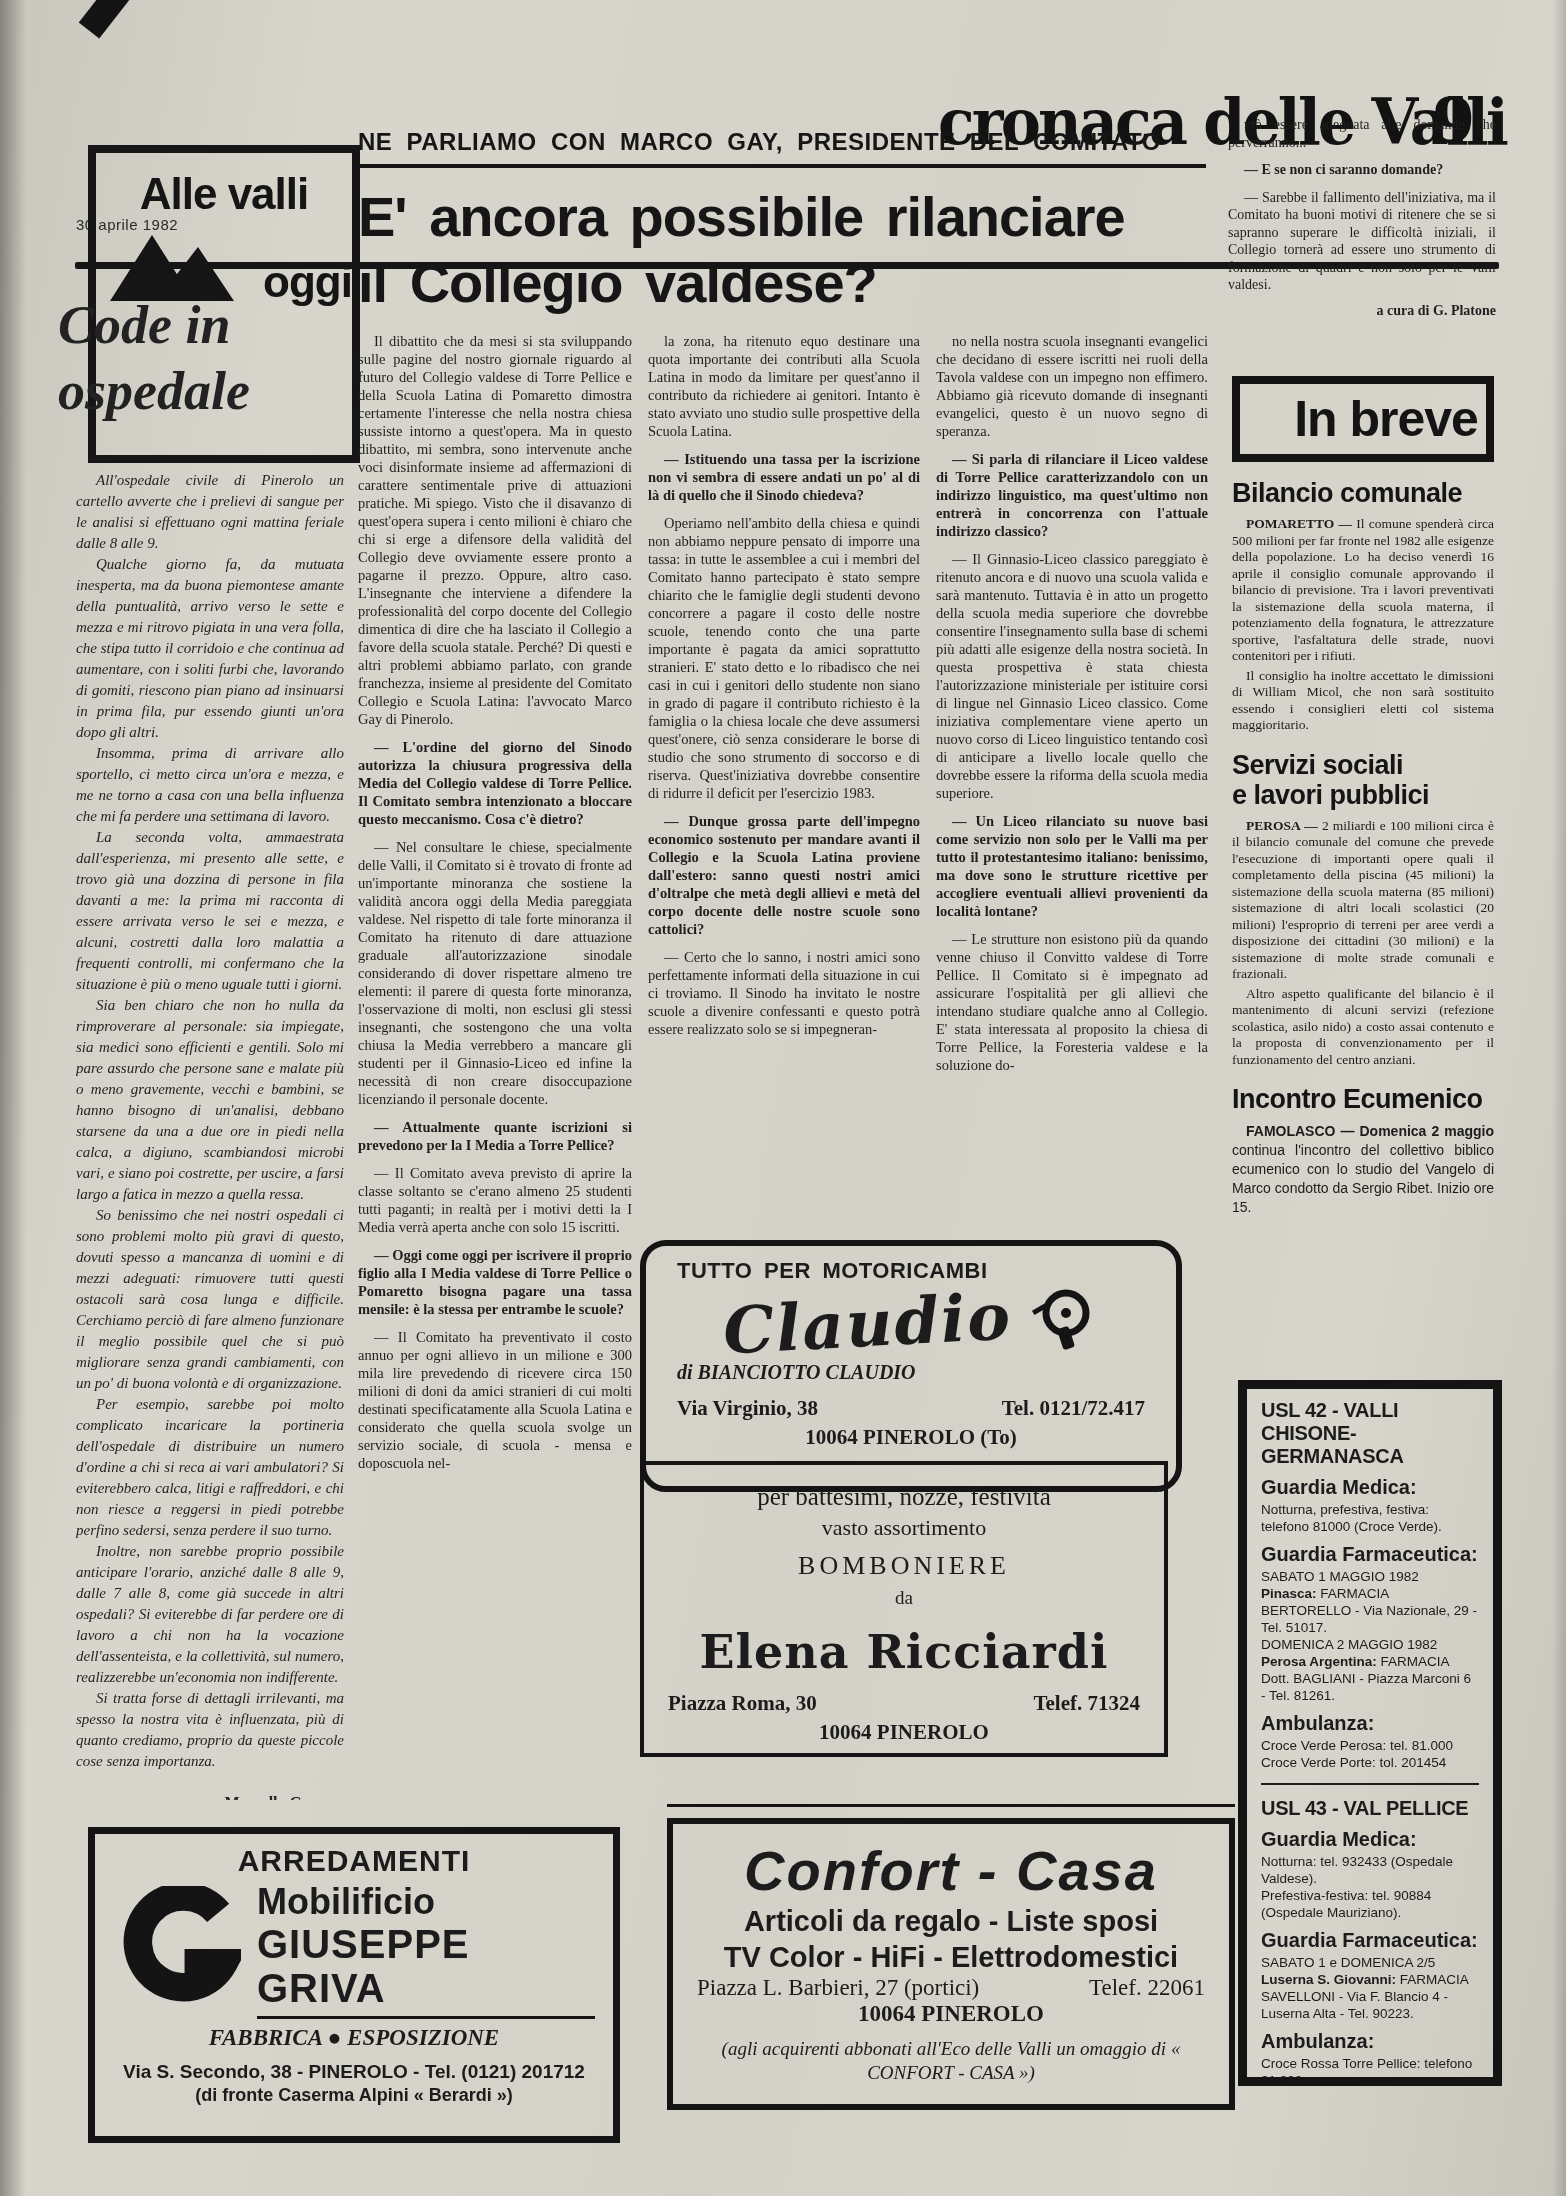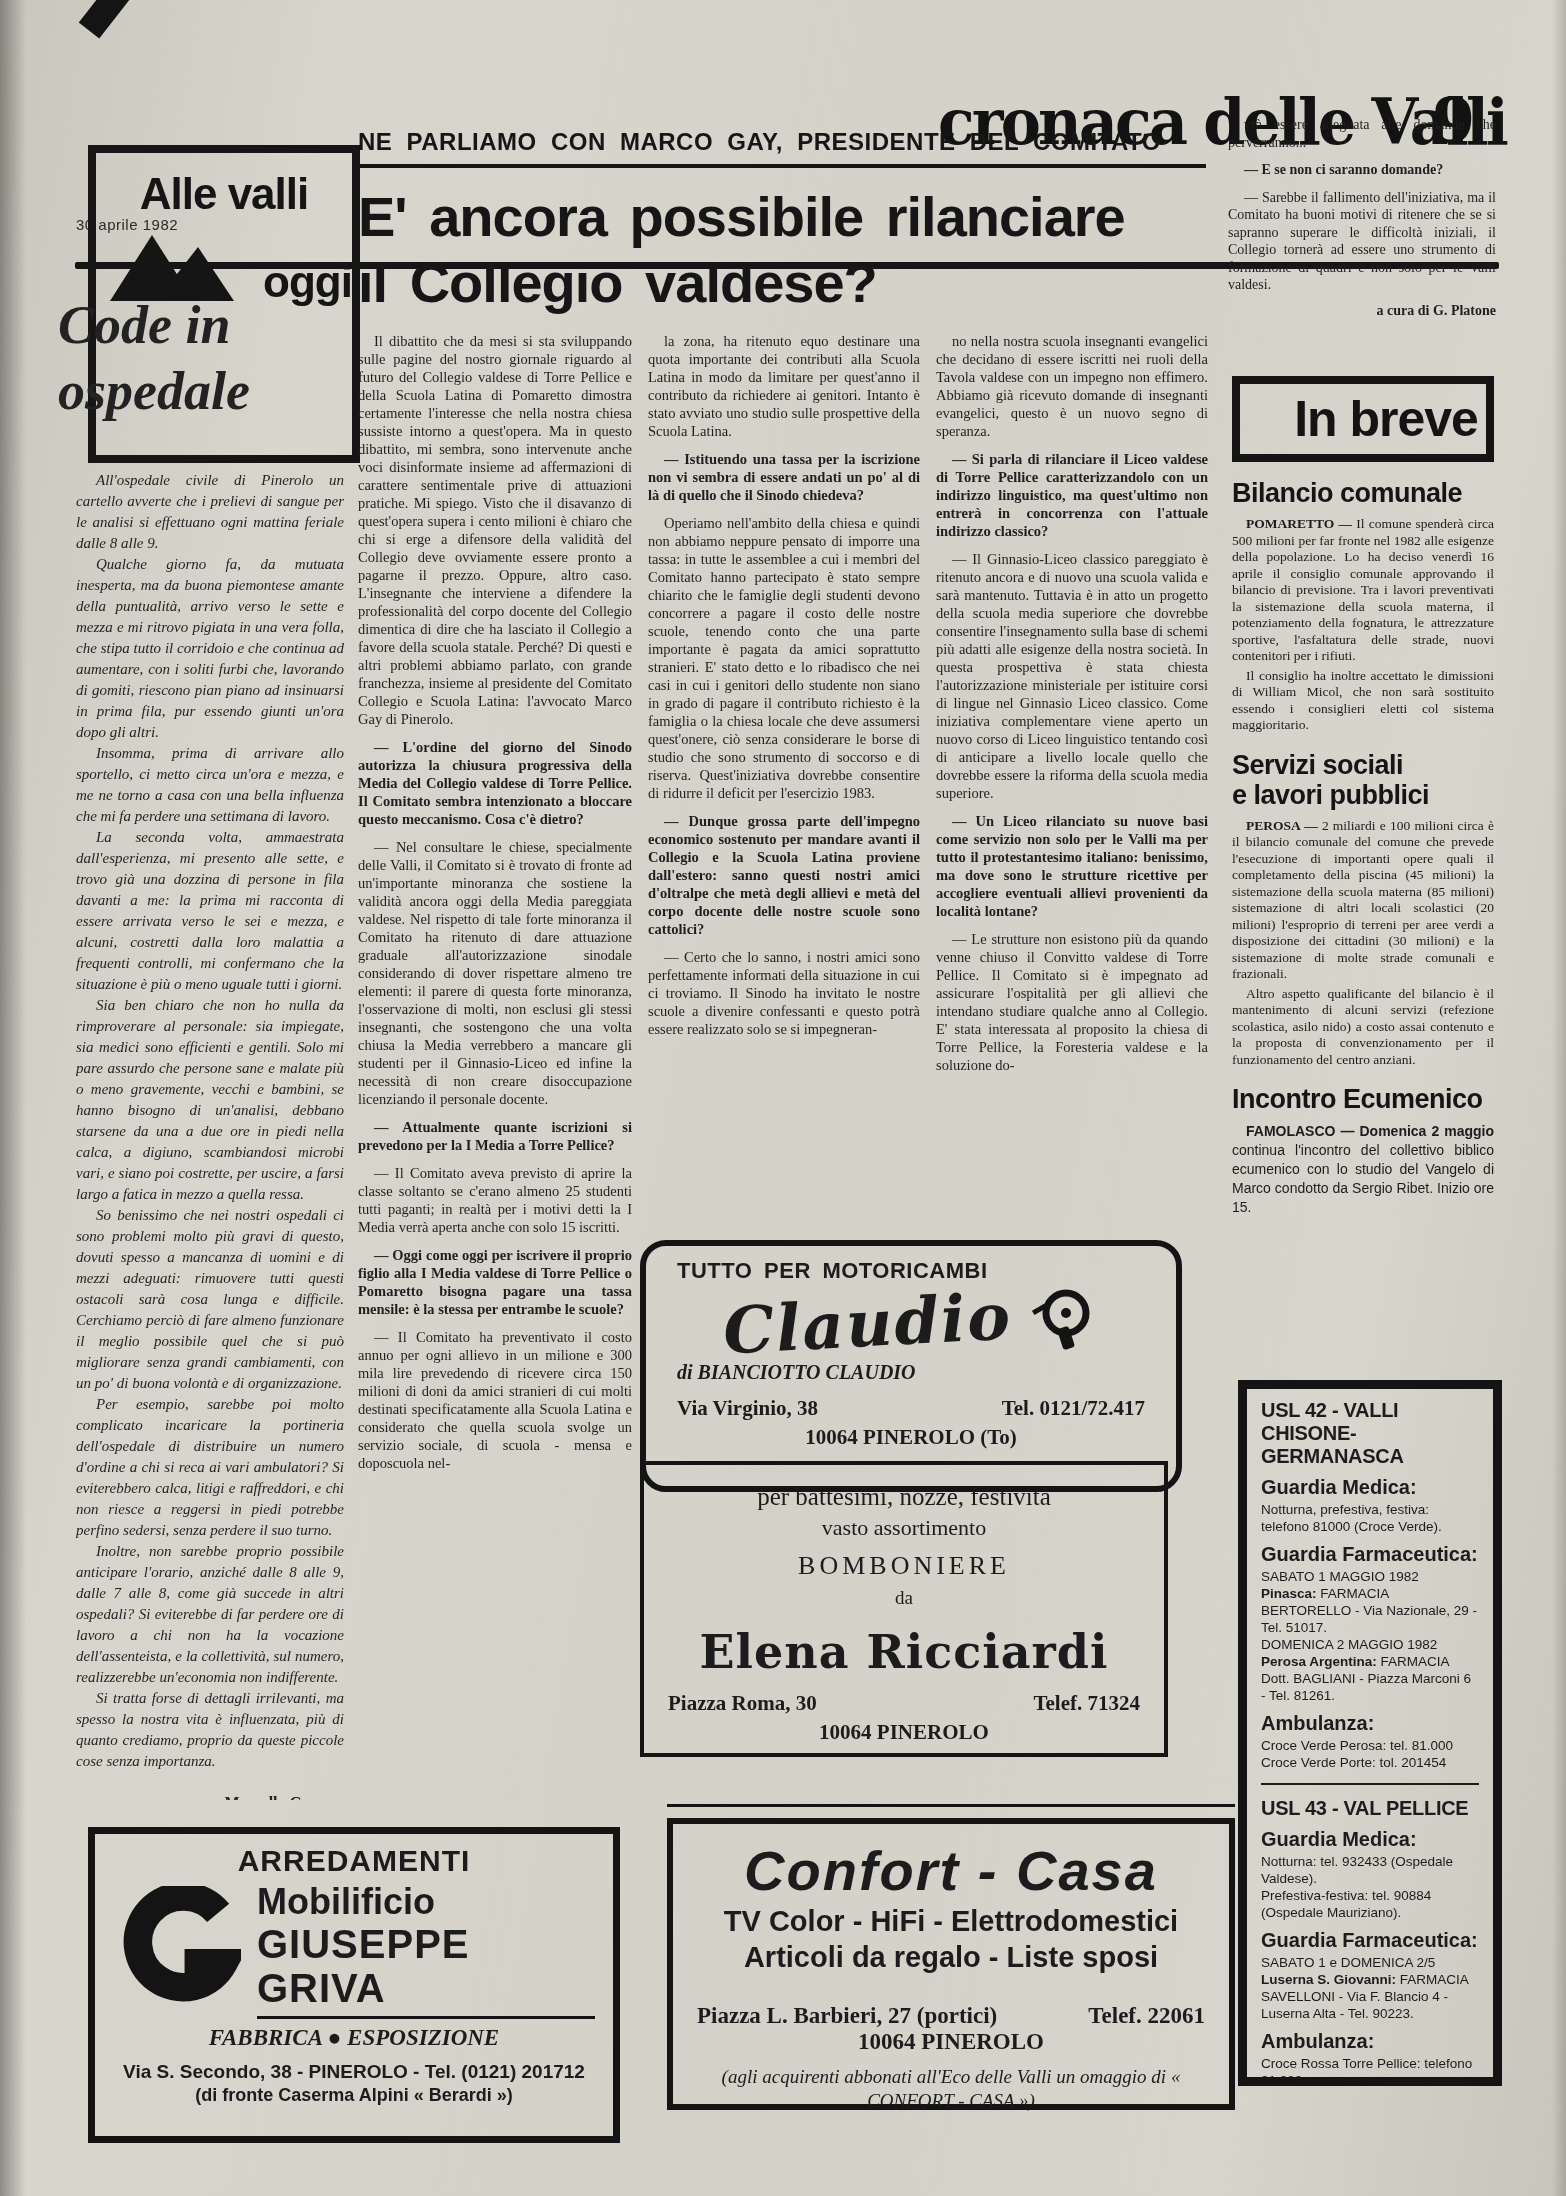--- a/index.html
+++ b/index.html
@@ -93,21 +93,21 @@
   .griva-l2{font:bold 40px/44px "Liberation Sans",sans-serif;letter-spacing:1px;border-bottom:3px solid #141414;
     padding-bottom:6px;}
   .griva-fab{text-align:center;font-style:italic;font-weight:bold;font-size:23px;margin-top:6px;}
   .griva-addr{text-align:center;font:bold 19px "Liberation Sans",sans-serif;margin-top:10px;}
   .griva-note{text-align:center;font:bold 18px "Liberation Sans",sans-serif;margin-top:2px;}
   .confort-rule{left:667px;top:1804px;width:568px;height:3px;background:#141414;}
   .ad-confort{left:667px;top:1818px;width:508px;height:252px;padding:14px 24px;}
   .confort-name{text-align:center;font-family:"Liberation Sans",sans-serif;font-style:italic;font-weight:bold;
     font-size:56px;letter-spacing:2px;}
   .confort-l{text-align:center;font:bold 29px/36px "Liberation Sans",sans-serif;}
-  .confort-row{display:flex;justify-content:space-between;font-weight:bold;font-size:23px;margin-top:28px;}
+  .confort-row{display:flex;justify-content:space-between;font-weight:normal;font-size:23px;margin-top:0;}
   .confort-city{text-align:center;font-weight:bold;font-size:23px;}
   .confort-note{text-align:center;font-style:italic;font-size:19px;line-height:24px;margin-top:10px;}
 </style>
 </head>
 <body>
 
 <div class="page">
   <div class="scuff"></div>
 
   <div class="abs date">30 aprile 1982</div>
@@ -271,22 +271,22 @@
       </span>
     </div>
     <div class="griva-fab">FABBRICA  ●  ESPOSIZIONE</div>
     <div class="griva-addr">Via S. Secondo, 38 - PINEROLO - Tel. (0121) 201712</div>
     <div class="griva-note">(di fronte Caserma Alpini « Berardi »)</div>
   </div>
 
   <div class="abs confort-rule"></div>
   <div class="abs ad ad-confort">
     <div class="confort-name">Confort - Casa</div>
+    <div class="confort-l">Articoli da regalo - Liste sposi</div>
     <div class="confort-l">TV Color - HiFi - Elettrodomestici</div>
-    <div class="confort-l">Articoli da regalo - Liste sposi</div>
     <div class="confort-row">
       <span>Piazza L. Barbieri, 27 (portici)</span>
       <span>Telef. 22061</span>
     </div>
     <div class="confort-city">10064 PINEROLO</div>
     <div class="confort-note">(agli acquirenti abbonati all'Eco delle Valli un omaggio di « CONFORT - CASA »)</div>
   </div>
 </div>
 
 </body></html>

